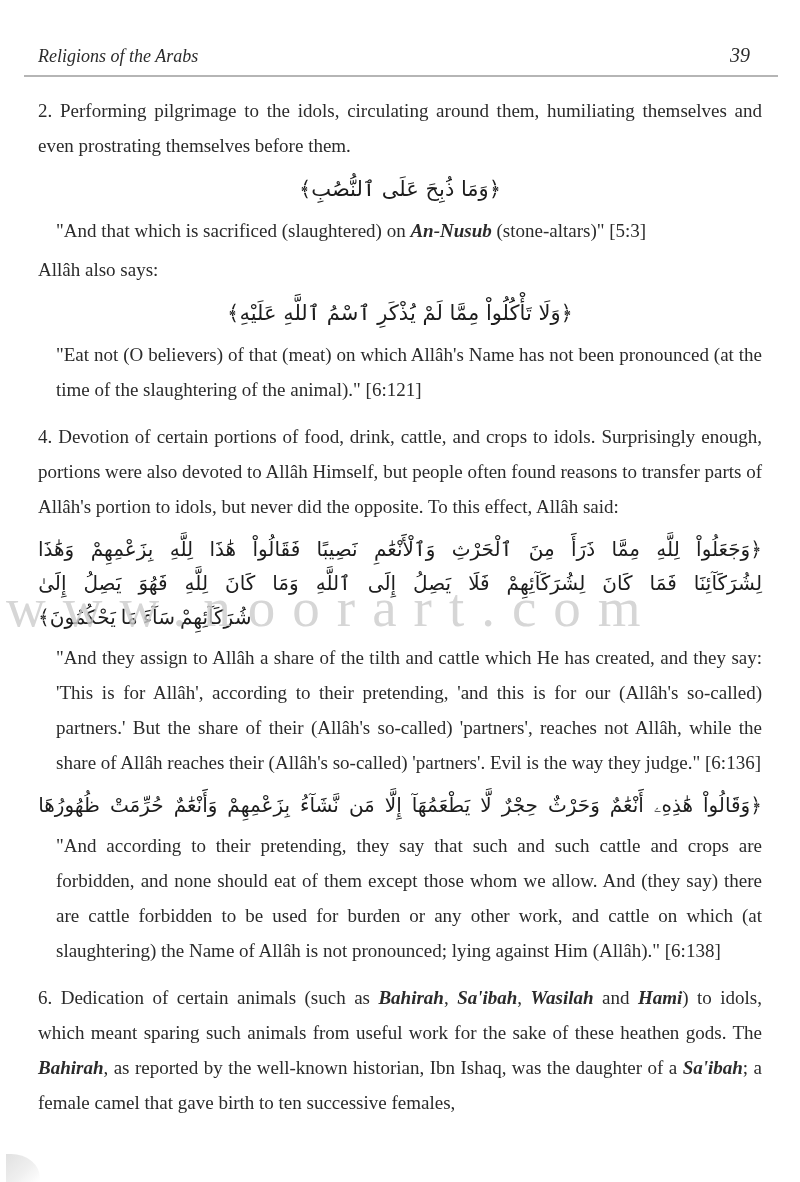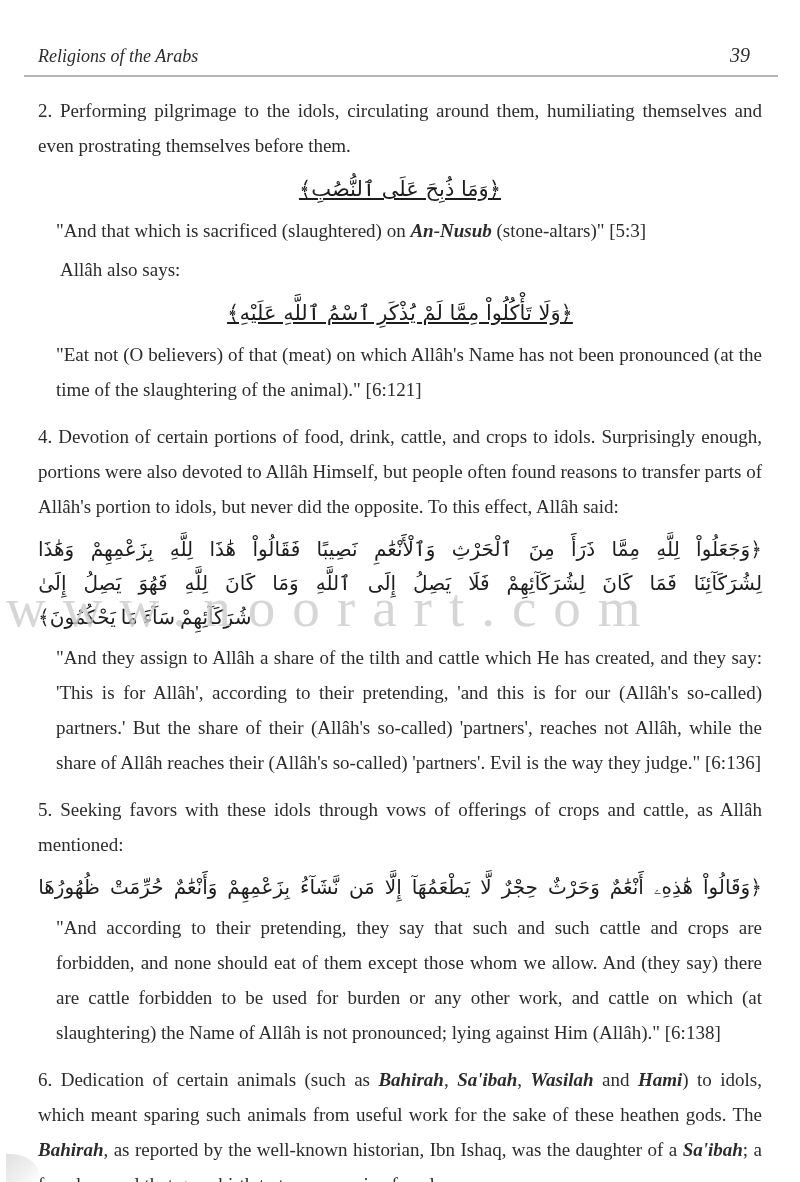--- a/index.html
+++ b/index.html
@@ -18,28 +18,28 @@
   .runhead .title{font-style:italic; font-size:18px;}
   .runhead .pagenum{font-style:italic; font-size:20px; padding-right:12px;}
   .headrule{border:none; border-top:2px solid var(--rule); margin:8px -16px 0 -14px; opacity:.85;}
 
   
   .en{
     font-size:19px; line-height:35px; text-align:justify; margin:12px 0 0 0;
   }
   .en.first{margin-top:16px;}
   .quote{margin:6px 0 0 18px;}
-  .lead-in{margin-top:4px; text-align:left;margin-left:22px;}
+  .lead-in{margin-top:4px; text-align:left;}
   em{font-style:italic;font-weight:bold;}
 
   
   .ar{
     direction:rtl; font-family:"DejaVu Sans", sans-serif; color:#1d1d1d;
   }
-  .ar-center{ text-align:center; font-size:21px; line-height:36px; margin:8px 0 4px 0;text-decoration:underline;}
+  .ar-center{ text-align:center; font-size:21px; line-height:36px; margin:8px 0 4px 0;}
   .ar-block{ margin:8px 0 0 0; font-size:20px; line-height:34px;}
   .ar-line-flex{ display:flex; justify-content:space-between; direction:rtl;}
   .ar-line-center{ text-align:left;font-family:Liberation Serif, serif;}
 
   
   .watermark{
     position:absolute; left:6px; top:576px; z-index:5;
     font-family:Liberation Serif, serif;
     font-size:55px; letter-spacing:17px; white-space:nowrap;
     color:var(--watermark); opacity:.8; pointer-events:none;
@@ -108,21 +108,20 @@
         <span>لِلَّهِ</span>
         <span>فَهُوَ</span>
         <span>يَصِلُ</span>
         <span>إِلَىٰ</span>
       </div>
     <div class="ar-line-center" dir="rtl">شُرَكَآئِهِمْ سَآءَ مَا يَحْكُمُونَ﴾</div>
   </div>
 
   <p class="en quote"><span>"And they assign to Allâh a share of the tilth and cattle which He has created, and they say: 'This is for Allâh', according to their pretending, 'and this is for our (Allâh's so-called) partners.' But the share of their (Allâh's so-called) 'partners', reaches not Allâh, while the share of Allâh reaches their (Allâh's so-called) 'partners'. Evil is the way they judge." [6:136]</span></p>
 
-  <p class="en"><span>5. Seeking favors with these idols through vows of offerings of crops and cattle, as Allâh mentioned:</span></p>
 
   <div class="ar ar-block">
     <div class="ar-line-flex" dir="rtl">
         <span>﴿وَقَالُواْ</span>
         <span>هَٰذِهِۦ</span>
         <span>أَنْعَٰمٌ</span>
         <span>وَحَرْثٌ</span>
         <span>حِجْرٌ</span>
         <span>لَّا</span>
         <span>يَطْعَمُهَآ</span>

